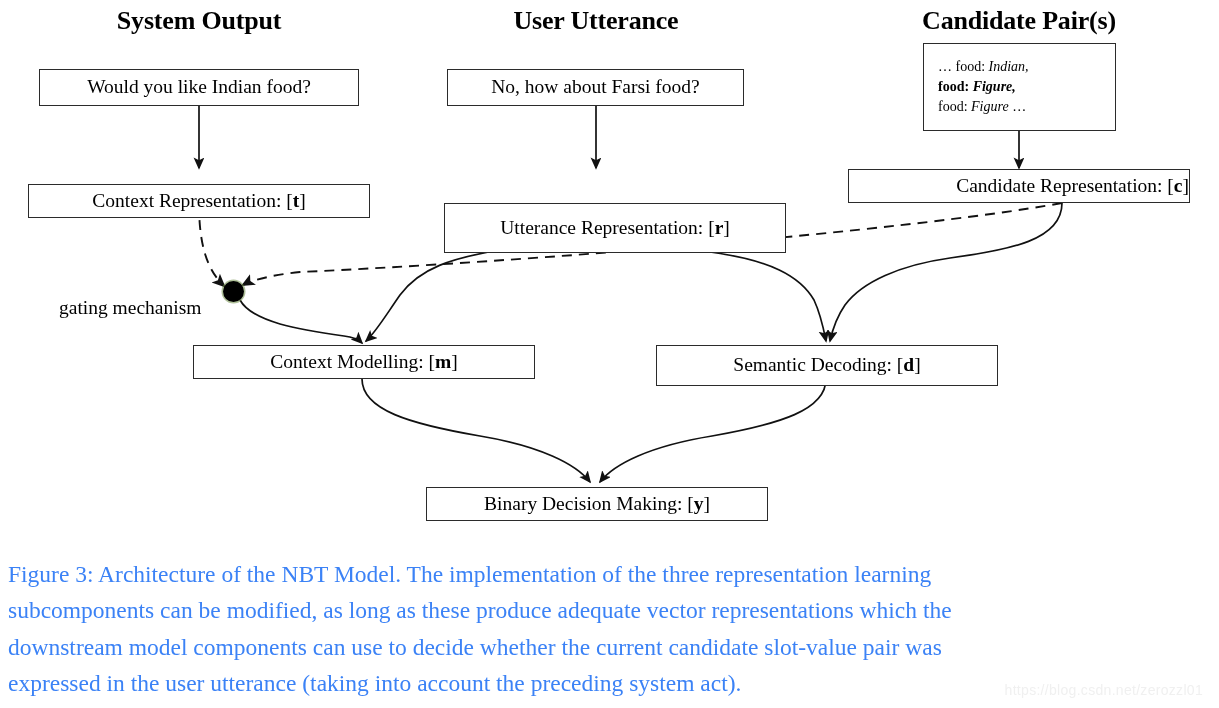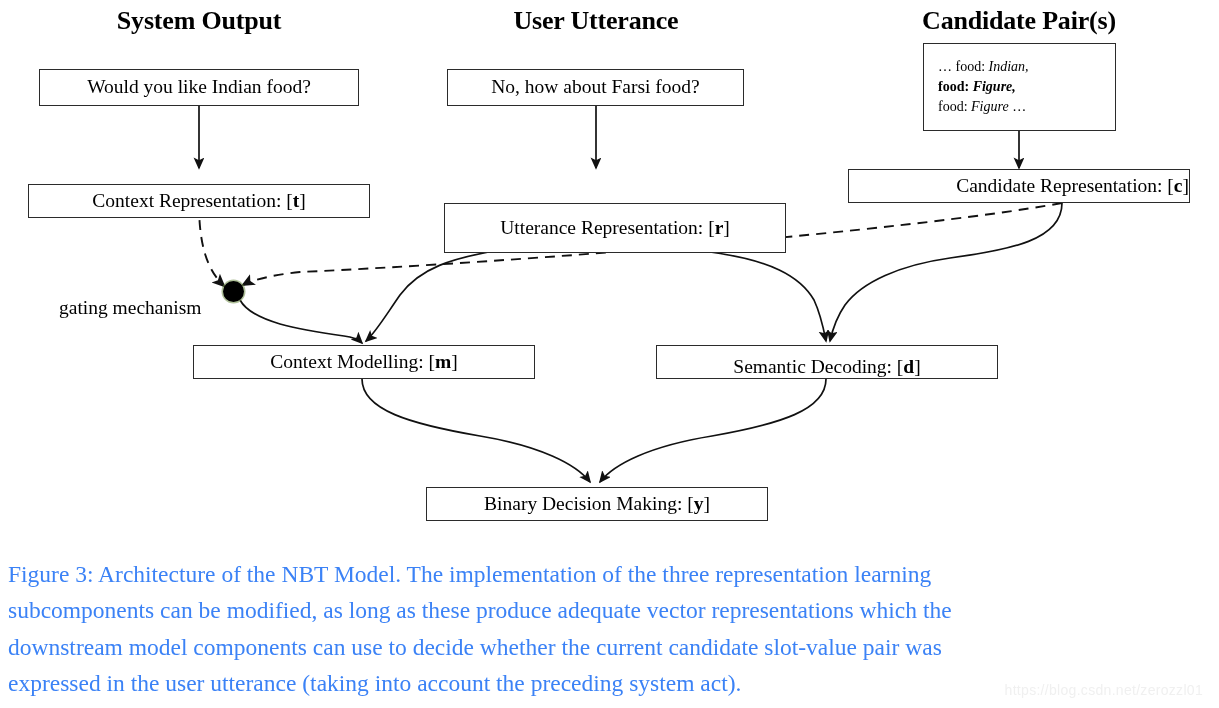--- a/index.html
+++ b/index.html
@@ -185,21 +185,21 @@
 
   <div class="gate-label" style="left:53px; top:298px;margin-left:6px;">gating mechanism</div>
   <div class="gate-node" style="left:223px; top:281px;"></div>
 
   <div class="node-box" style="left:193px; top:345px; width:342px; height:34px;">
     <span>Context Modelling: [</span>
       <b>m</b>
       <span>]</span>
   </div>
 
-  <div class="node-box" style="left:656px; top:345px; width:342px; height:34px;align-items:flex-end;">
+  <div class="node-box" style="left:656px; top:345px; width:342px; height:41px;">
     <span>Semantic Decoding: [</span>
       <b>d</b>
       <span>]</span>
   </div>
 
   <div class="node-box" style="left:426px; top:487px; width:342px; height:34px;">
     <span>Binary Decision Making: [</span>
       <b>y</b>
       <span>]</span>
   </div>

